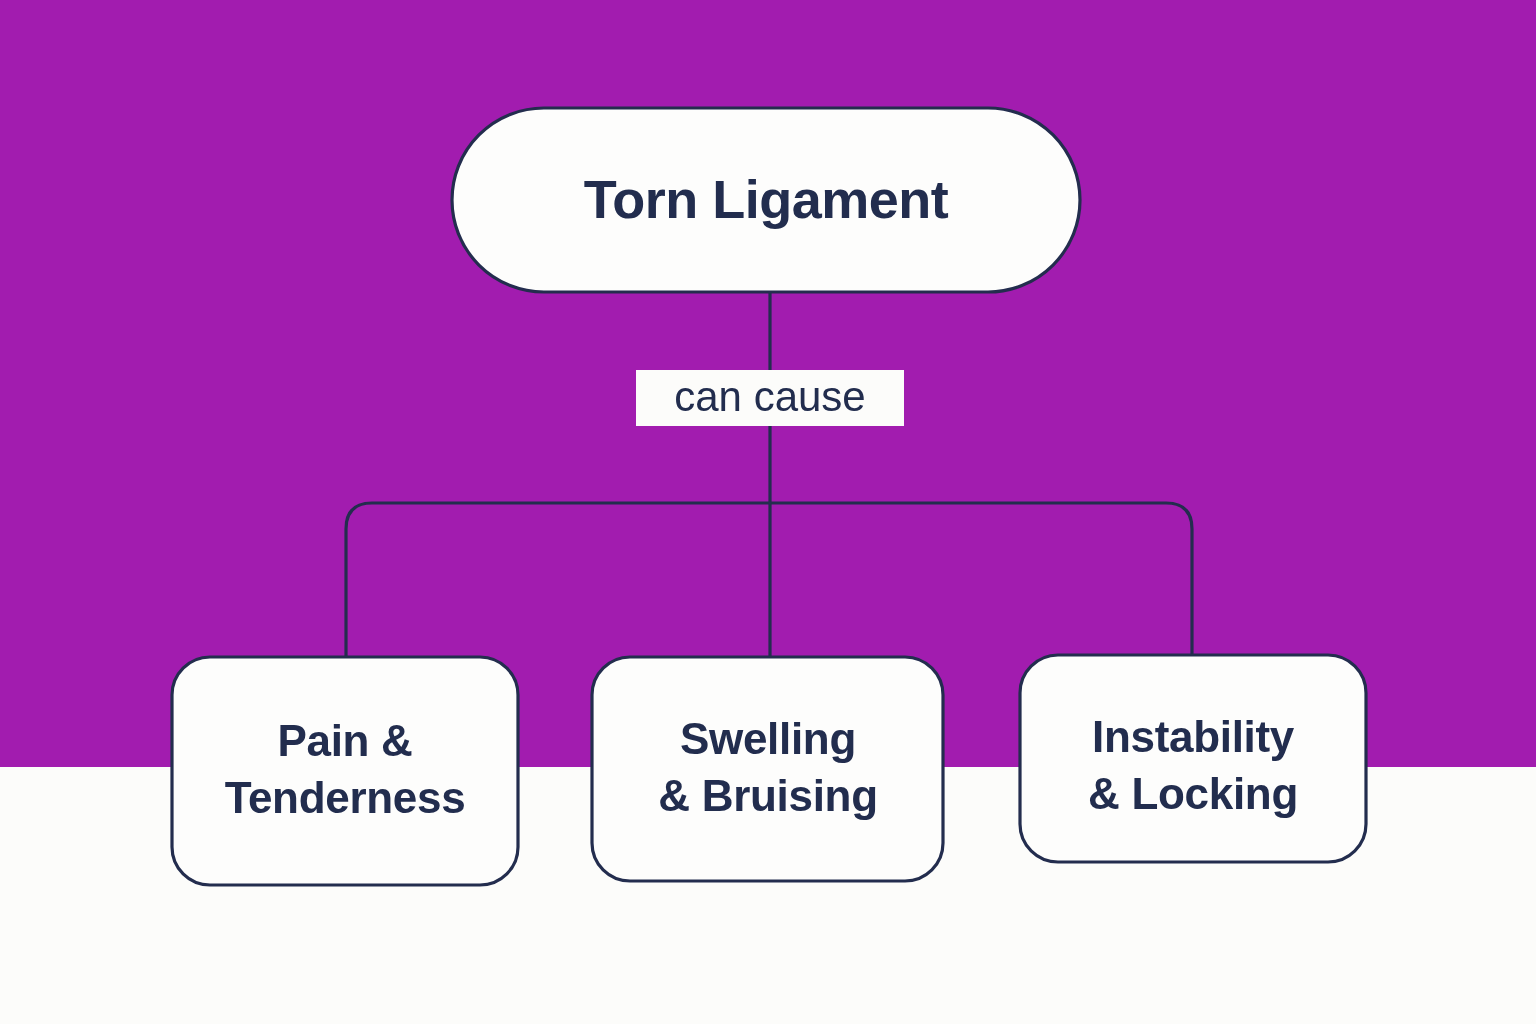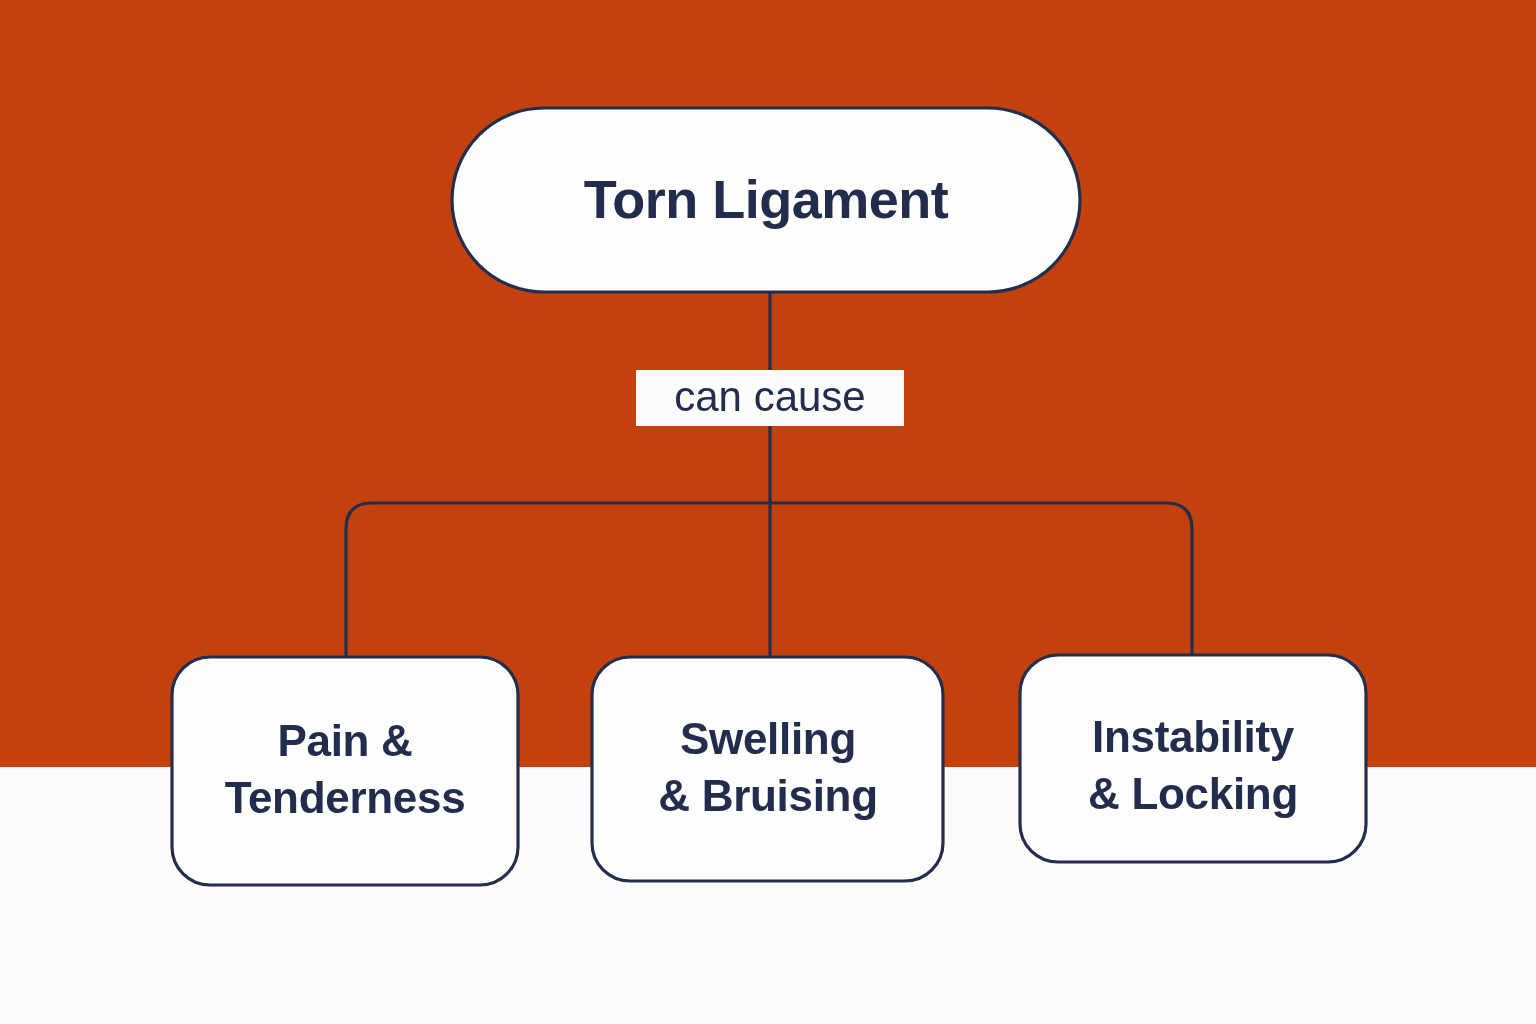--- a/index.html
+++ b/index.html
@@ -10,21 +10,21 @@
     width: 1536px;
     height: 1024px;
     background: #fcfcfa;
     font-family: "Liberation Sans", sans-serif;
     overflow: hidden;
   }
   #diagram-canvas {
     position: relative;
     width: 1536px;
     height: 767px;
-    background: #c2410c;
+    background: #a21caf;
   }
   svg.diagram {
     display: block;
     width: 1536px;
     height: 1024px;
   }
   .node-shape {
     fill: #fdfdfc;
     stroke: #232d4e;
     stroke-width: 3.2;

